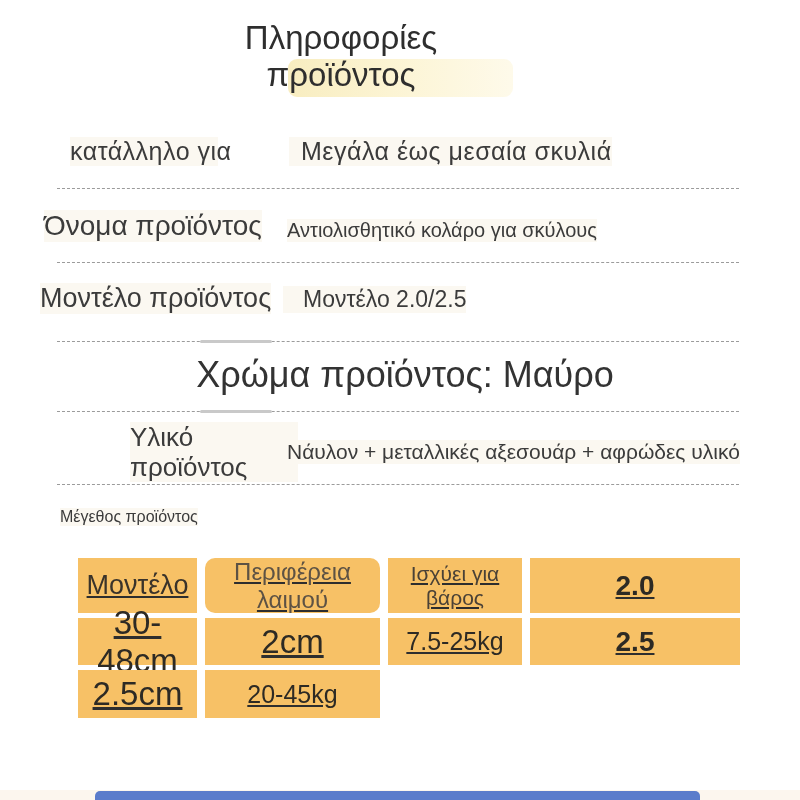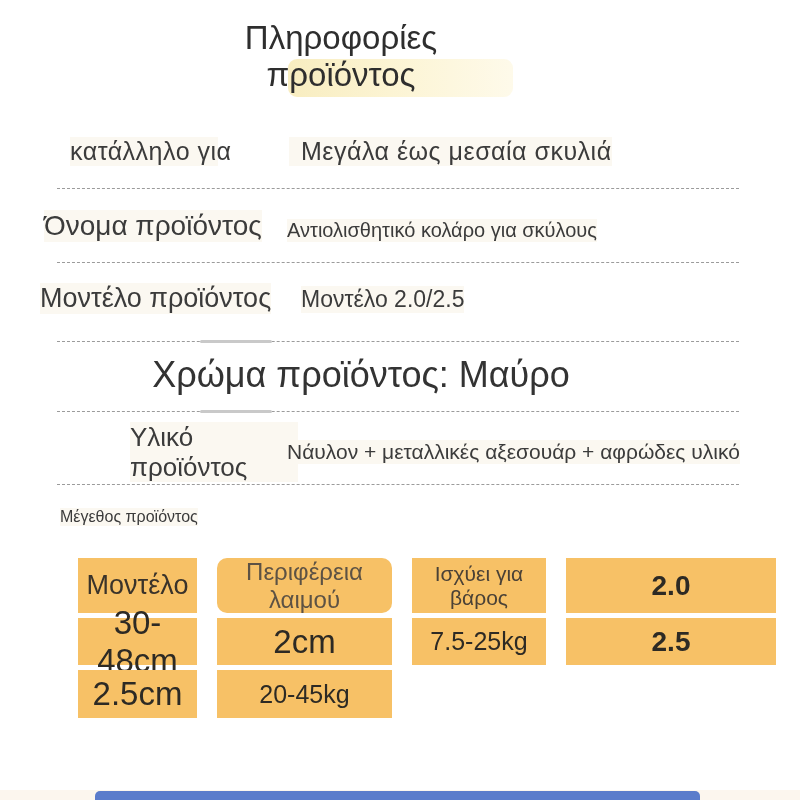--- a/index.html
+++ b/index.html
@@ -16,37 +16,37 @@
   .t1,.t2{position:absolute;left:0;width:682px;text-align:center;font-size:33px;color:var(--text_dark);}
   .t1{top:19px;}
   .t2{top:56px;}
   
   .lbl,.val{position:absolute;white-space:nowrap;color:var(--text_label);background:var(--label_bg);}
   .lbl-suitable{left:70px;top:137px;width:148px;text-align:center;font-size:25px;letter-spacing:.5px;}
   .val-suitable{left:289px;top:137px;font-size:25px;letter-spacing:.5px;padding-left:12px;}
   .lbl-name{left:44px;top:210px;font-size:28px;}
   .val-name{left:287px;top:219px;font-size:20px;}
   .lbl-model{left:40px;top:283px;font-size:27px;}
-  .val-model{left:301px;top:286px;font-size:23px;}
-  .color-line{position:absolute;left:0;top:354px;width:722px;text-align:center;font-size:36px;color:#333;}
+  .val-model{left:283px;top:286px;font-size:23px;padding-left:20px;}
+  .color-line{position:absolute;left:0;top:354px;width:722px;text-align:center;font-size:36px;color:#333;padding-left:44px;}
   .lbl-material{left:130px;top:422px;width:168px;text-align:left;font-size:26px;line-height:30px;background:var(--label_bg);}
   .val-material{left:287px;top:440px;font-size:21px;}
   .size-heading{position:absolute;left:60px;top:508px;font-size:16px;color:var(--text_label);background:var(--label_bg);white-space:nowrap;}
   
   .divider{position:absolute;left:57px;width:682px;height:0;border-top:1px dashed var(--divider_gray);}
   .d1{top:188px;}.d2{top:262px;}.d3{top:341px;}.d4{top:411px;}.d5{top:484px;}
   .d3::after,.d4::after{
     content:"";position:absolute;left:143px;top:-2px;width:72px;height:3px;
     background:#c9c9c9;border-radius:2px;
   }
   
   .size-table{
     position:absolute;left:78px;top:558px;
     display:grid;grid-template-columns:119px 175px 134px 210px;
-    grid-template-rows:55px 47px 48px;gap:5px 20px;
+    grid-template-rows:55px 47px 48px;gap:5px 8px;text-decoration:underline;
   }
   .cell{
     background:var(--table_cell);display:flex;align-items:center;justify-content:center;
     text-align:center;color:#2d2a24;
   }
   .h-model{font-size:27px;color:#3a332a;}
   .h-neck{font-size:24px;color:#5d5244;border-radius:10px;}
   .h-width{font-size:19px;color:#5d5244;}
   .h-weight{font-size:21px;line-height:24px;color:#4a4136;}
   .r-model{font-size:28px;font-weight:bold;}

